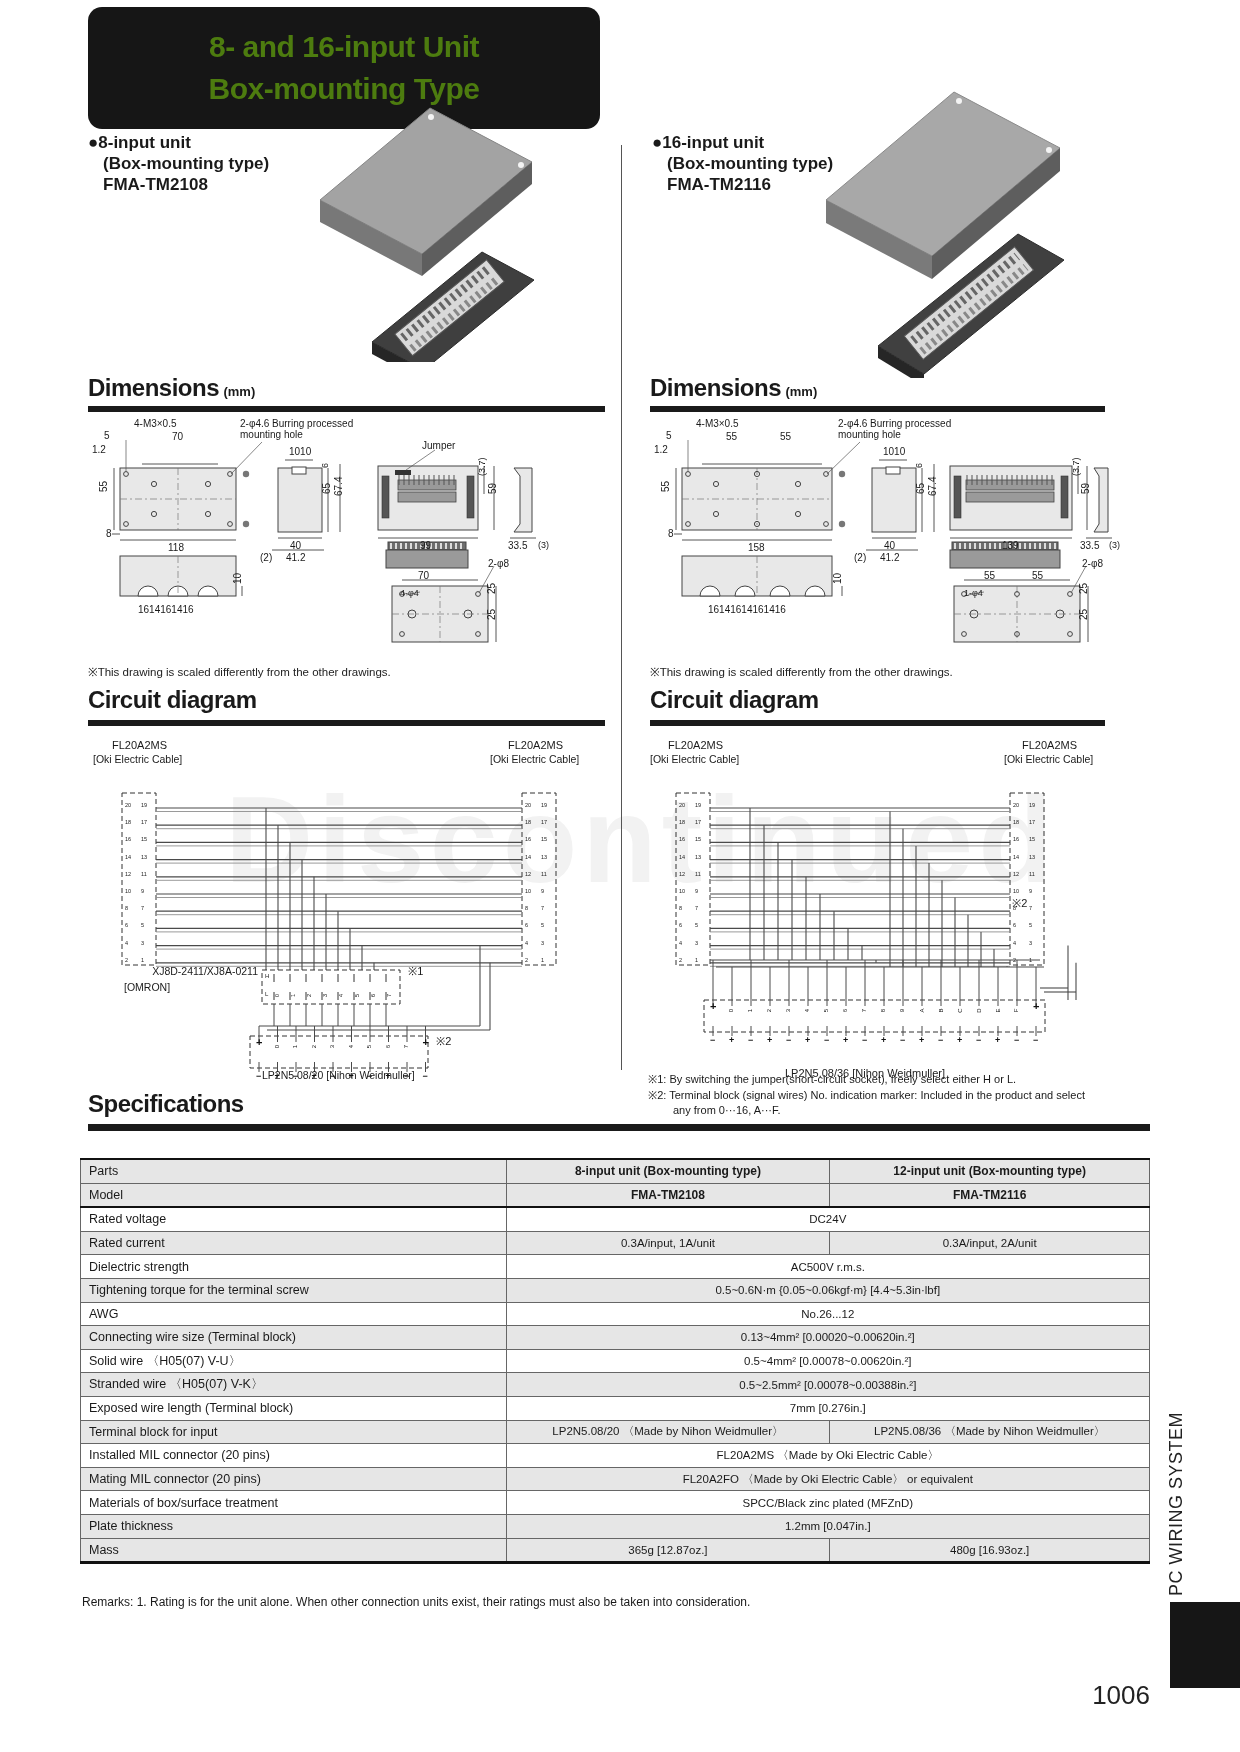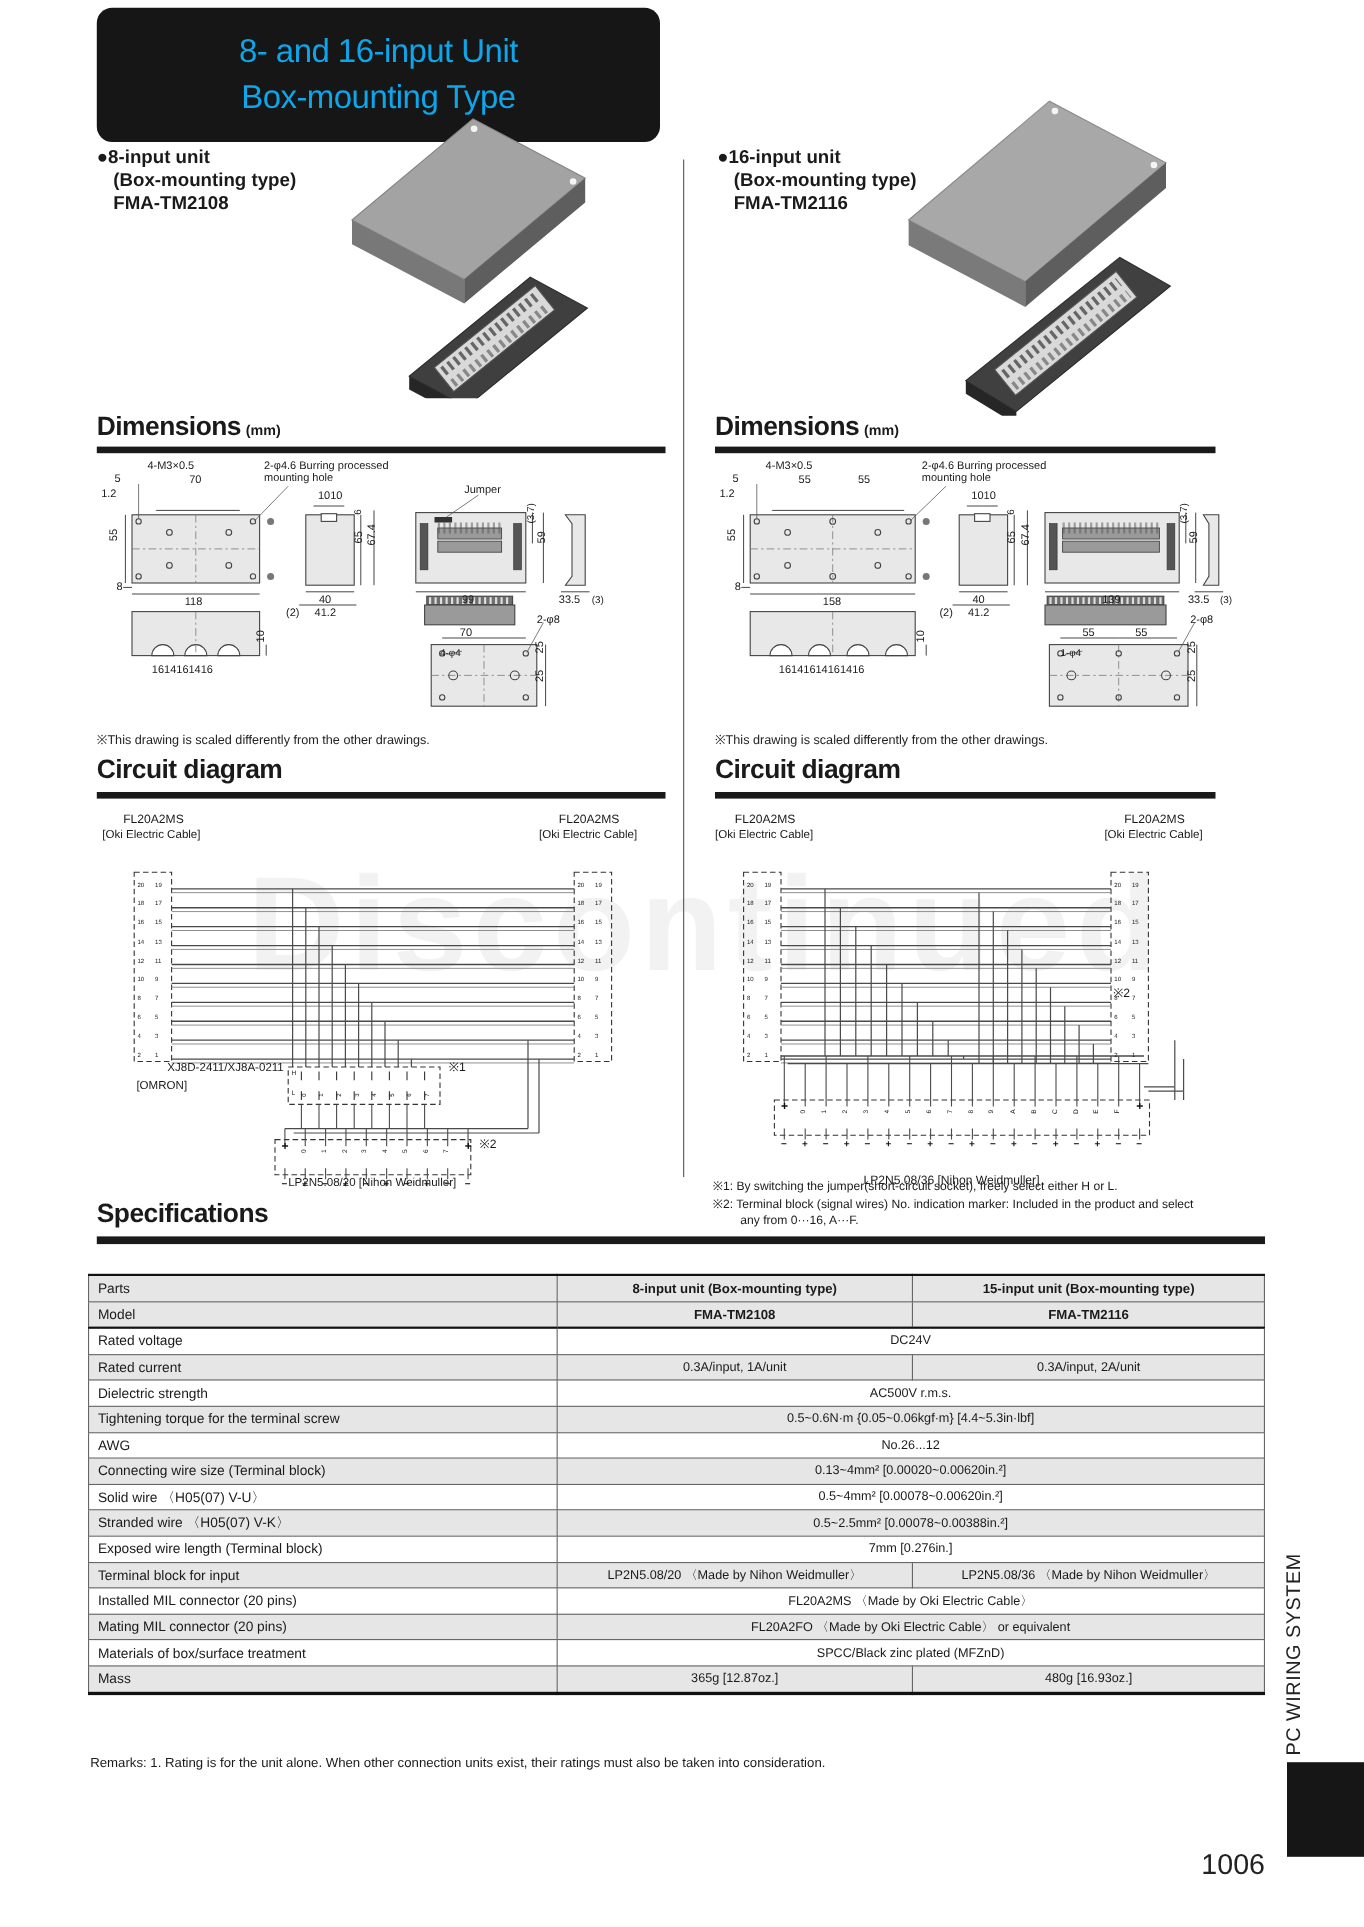--- a/index.html
+++ b/index.html
@@ -4,21 +4,21 @@
 <style>
   html,body{margin:0;padding:0;background:#d0d0d0;}
   .page{position:relative;width:1240px;height:1752px;background:#ffffff;overflow:hidden;
         font-family:"Liberation Sans",sans-serif;color:#1a1a1a;}
   
   .watermark{position:absolute;left:225px;top:770px;font-size:122px;font-weight:bold;
              color:rgba(40,40,40,0.06);letter-spacing:5px;white-space:nowrap;}
   
   .title-box{position:absolute;left:88px;top:7px;width:512px;height:122px;background:#161616;
              border-radius:14px;display:flex;flex-direction:column;align-items:center;justify-content:center;gap:8px;}
-  .title-box span{color:#0ea5e9;font-size:30px;font-weight:normal;letter-spacing:-0.5px;}
+  .title-box span{color:#4d7c0f;font-size:30px;font-weight:bold;letter-spacing:-0.5px;}
   
   .product{position:absolute;font-weight:bold;font-size:17px;line-height:21px;}
   .product .ind{padding-left:15px;}
   
   .sec-head{position:absolute;font-weight:bold;}
   .sec-head .big{font-size:24px;letter-spacing:-0.5px;text-align:center;}
   .sec-head .small{font-size:13px;}
   .rule{position:absolute;height:6px;background:#1a1a1a;}
   .vdivider{position:absolute;left:621px;top:145px;width:1px;height:925px;background:#555;}
   .scale-note{position:absolute;font-size:11.5px;color:#222;}
@@ -700,21 +700,21 @@
   <table class="spec-table">
     <colgroup>
         <col style="width:426px">
         <col style="width:324px">
         <col style="width:320px">
       </colgroup>
     <tbody id="spec-tbody">
         <tr class="hdr shade">
           <td class="lab">Parts</td>
           <td class="val">8-input unit (Box-mounting type)</td>
-          <td class="val">15-input unit (Box-mounting type)</td>
+          <td class="val">12-input unit (Box-mounting type)</td>
         </tr>
         <tr class="hdr hdr-bottom shade">
           <td class="lab">Model</td>
           <td class="val">FMA-TM2108</td>
           <td class="val">FMA-TM2116</td>
         </tr>
         <tr>
           <td class="lab">Rated voltage</td>
           <td class="val" colspan="2">DC24V</td>
         </tr>
@@ -762,20 +762,24 @@
         </tr>
         <tr class="shade">
           <td class="lab">Mating MIL connector (20 pins)</td>
           <td class="val" colspan="2">FL20A2FO 〈Made by Oki Electric Cable〉 or equivalent</td>
         </tr>
         <tr>
           <td class="lab">Materials of box/surface treatment</td>
           <td class="val" colspan="2">SPCC/Black zinc plated (MFZnD)</td>
         </tr>
         <tr class="shade">
+          <td class="lab">Plate thickness</td>
+          <td class="val" colspan="2">1.2mm [0.047in.]</td>
+        </tr>
+        <tr class="shade">
           <td class="lab">Mass</td>
           <td class="val">365g [12.87oz.]</td>
           <td class="val">480g [16.93oz.]</td>
         </tr>
       </tbody>
   </table>
 
   <div class="remarks">
     <div>Remarks: 1. Rating is for the unit alone. When other connection units exist, their ratings must also be taken into consideration.</div>
   </div>

